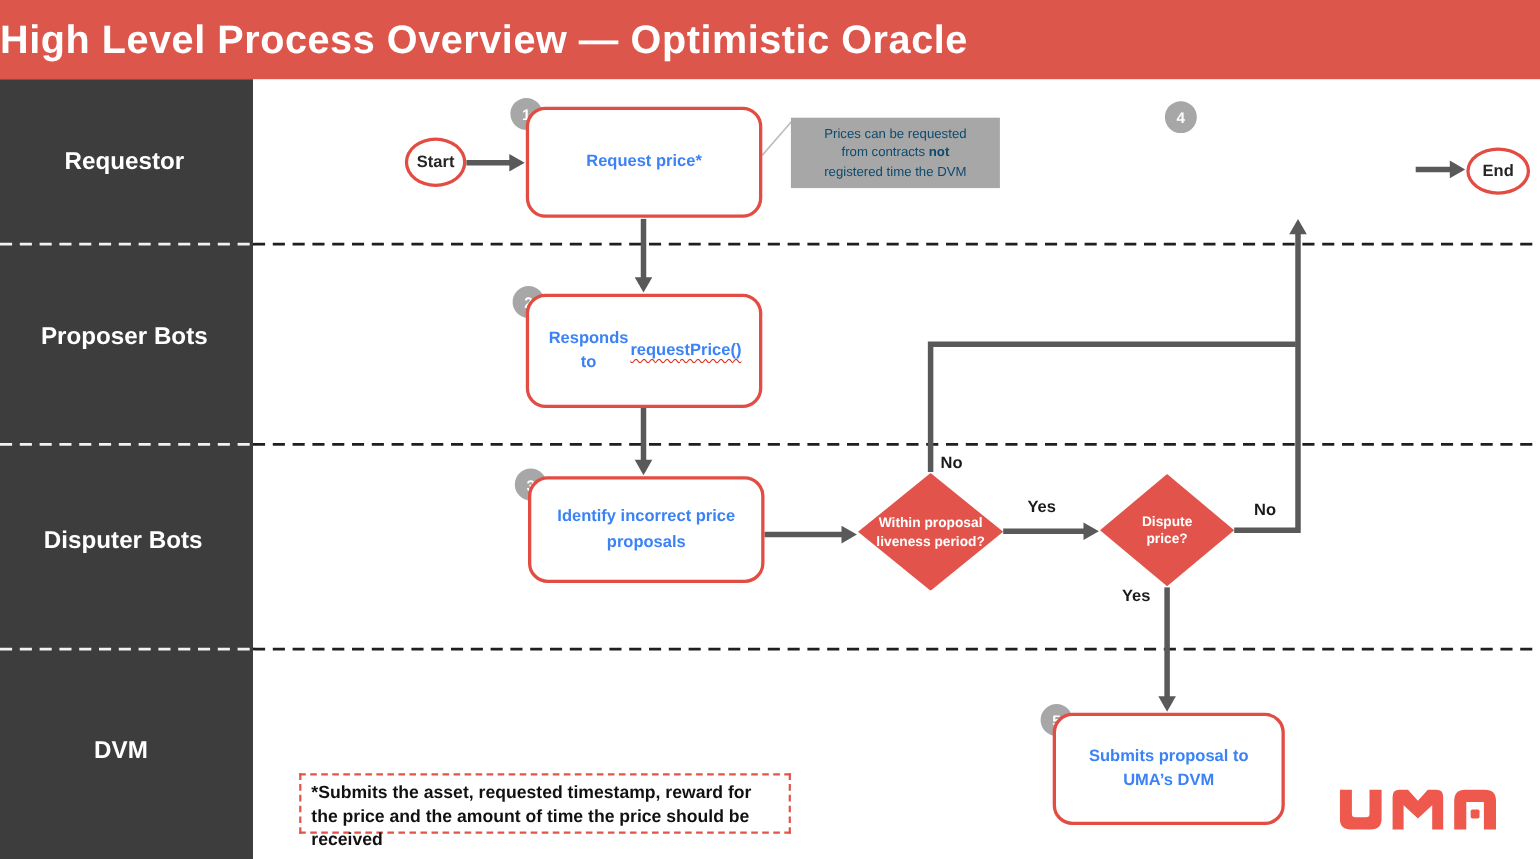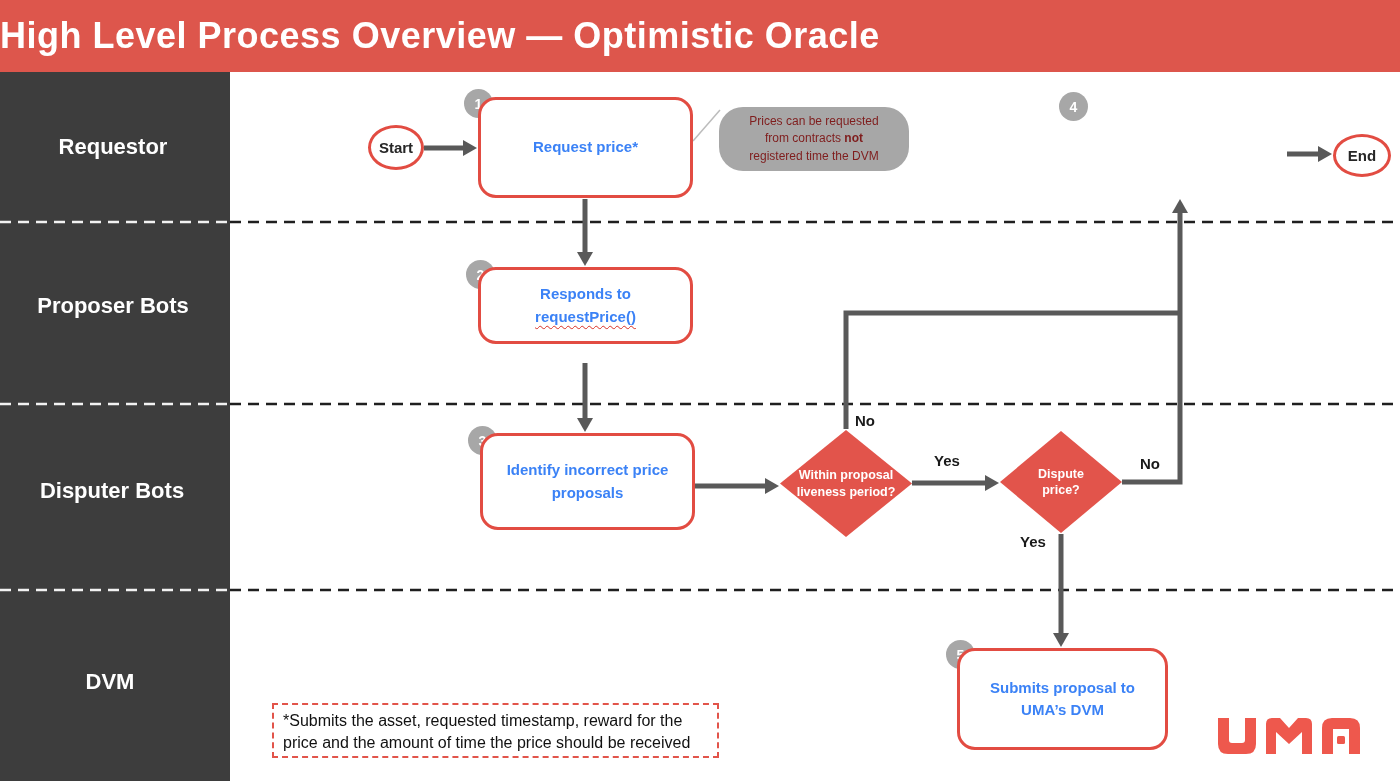--- a/index.html
+++ b/index.html
@@ -34,28 +34,28 @@
            font-size:12.5px;line-height:1.3;display:flex;align-items:center;justify-content:center;
            text-align:center;clip-path:polygon(50% 0,100% 50%,50% 100%,0 50%);}
   .diamond .dtext{max-width:105px;}
   .edge-label{position:absolute;font-weight:700;font-size:15px;color:#1a1a1a;white-space:nowrap;}
 
   .code-wavy{text-decoration:underline wavy #d93025;text-decoration-thickness:1px;
              text-underline-offset:3px;text-decoration-skip-ink:none;}
 
   
   .note{position:absolute;left:719px;top:107px;width:190px;height:64px;background:#a7a7a7;
-        color:#7f1d1d;font-size:12px;font-weight:400;display:flex;flex-direction:column;
-        align-items:center;justify-content:center;text-align:center;line-height:1.45;border-radius:24px;}
+        color:#0c4a6e;font-size:12px;font-weight:400;display:flex;flex-direction:column;
+        align-items:center;justify-content:center;text-align:center;line-height:1.45;}
   .note b{font-weight:700;}
 
   
   .footnote{position:absolute;left:272px;top:703px;width:447px;height:55px;
             border:2px dashed #e2544a;box-sizing:border-box;color:#111111;
-            font-weight:400;font-size:16px;line-height:1.35;padding:5px 9px;}
+            font-weight:700;font-size:16px;line-height:1.35;padding:5px 9px;}
 
   .uma-logo{position:absolute;left:1218px;top:716px;}
 </style>
 </head>
 <body>
 
 <div class="stage">
 
   <div class="banner">
     <span class="title">High Level Process Overview — Optimistic Oracle</span>
@@ -115,21 +115,21 @@
     <span>Request price*</span>
   </div>
 
   <div class="note">
     <div>Prices can be requested</div>
     <div><span>from contracts </span><b>not</b></div>
     <div>registered time the DVM</div>
   </div>
 
   <div class="badge" style="left:466px;top:260px;">2</div>
-  <div class="box" style="left:478px;top:267px;width:215px;height:77px;flex-direction:column;">
+  <div class="box" style="left:478px;top:267px;width:215px;height:104px;flex-direction:row;">
     <span>Responds to</span>
     <span class="code-wavy">requestPrice()</span>
   </div>
 
   <div class="badge" style="left:468px;top:426px;">3</div>
   <div class="box" style="left:480px;top:433px;width:215px;height:97px;">
     <span style="max-width:180px;">Identify incorrect price proposals</span>
   </div>
 
   <div class="diamond" style="left:780px;top:430px;width:132px;height:107px;">

